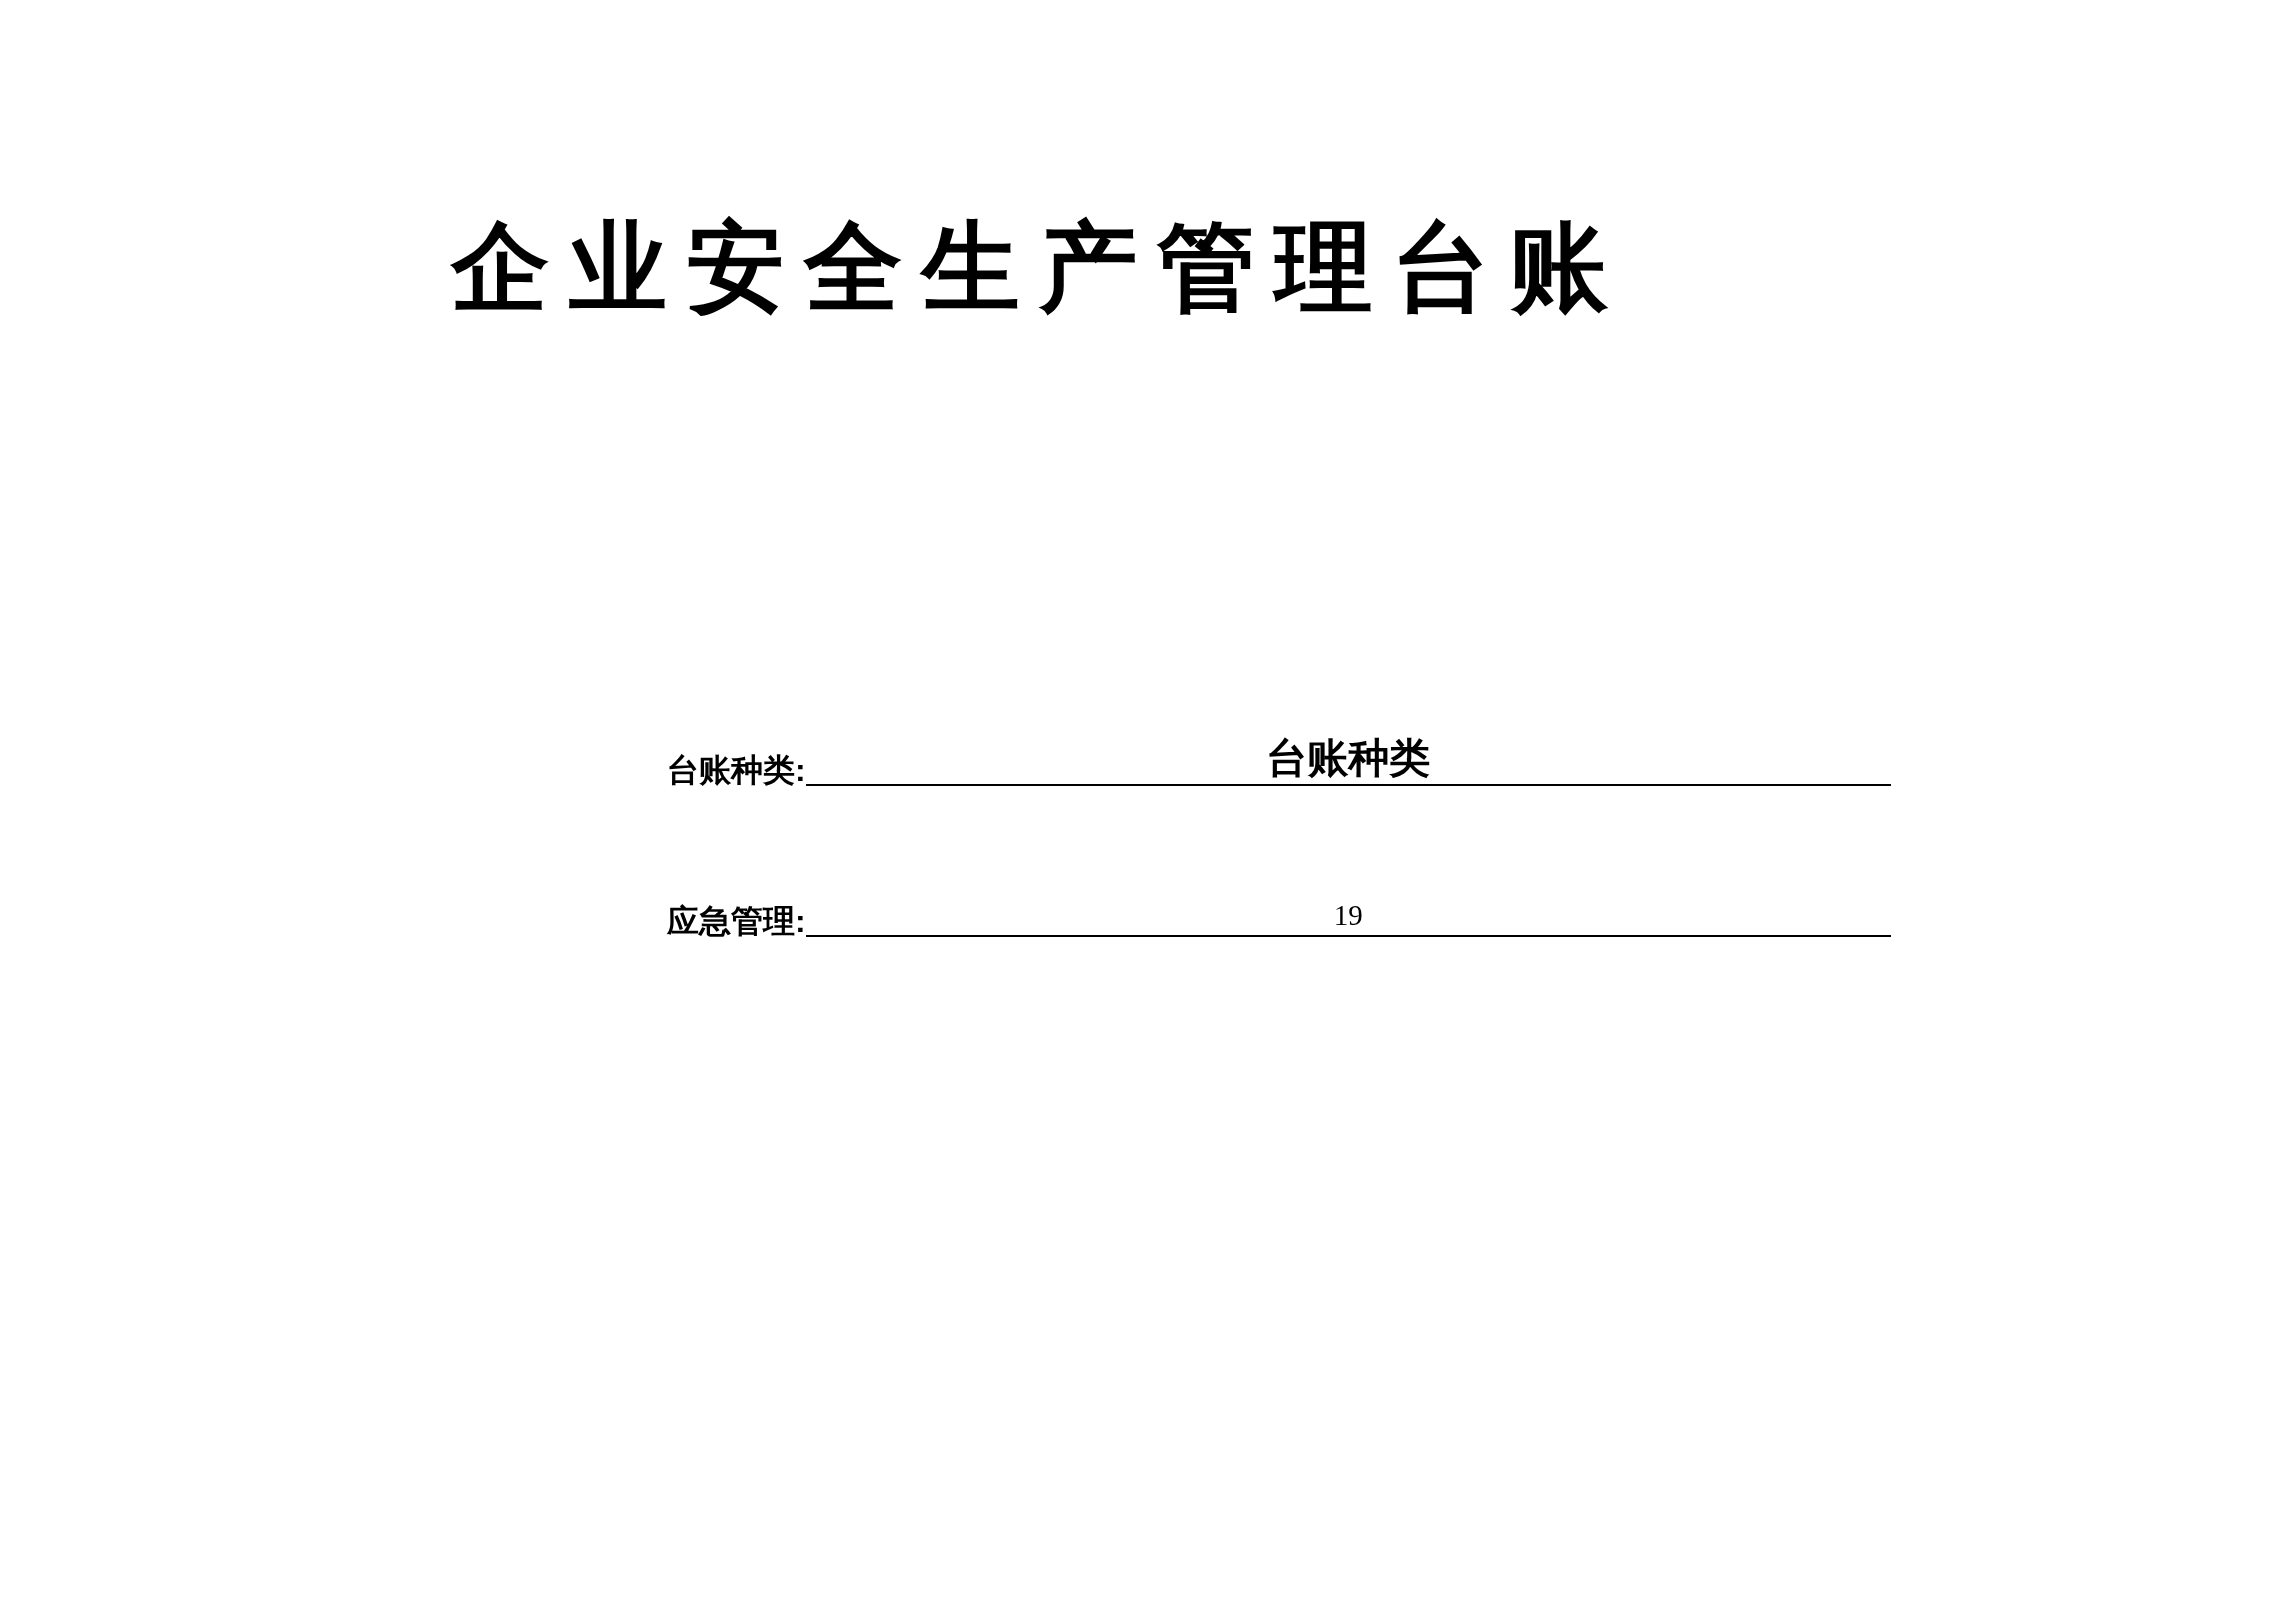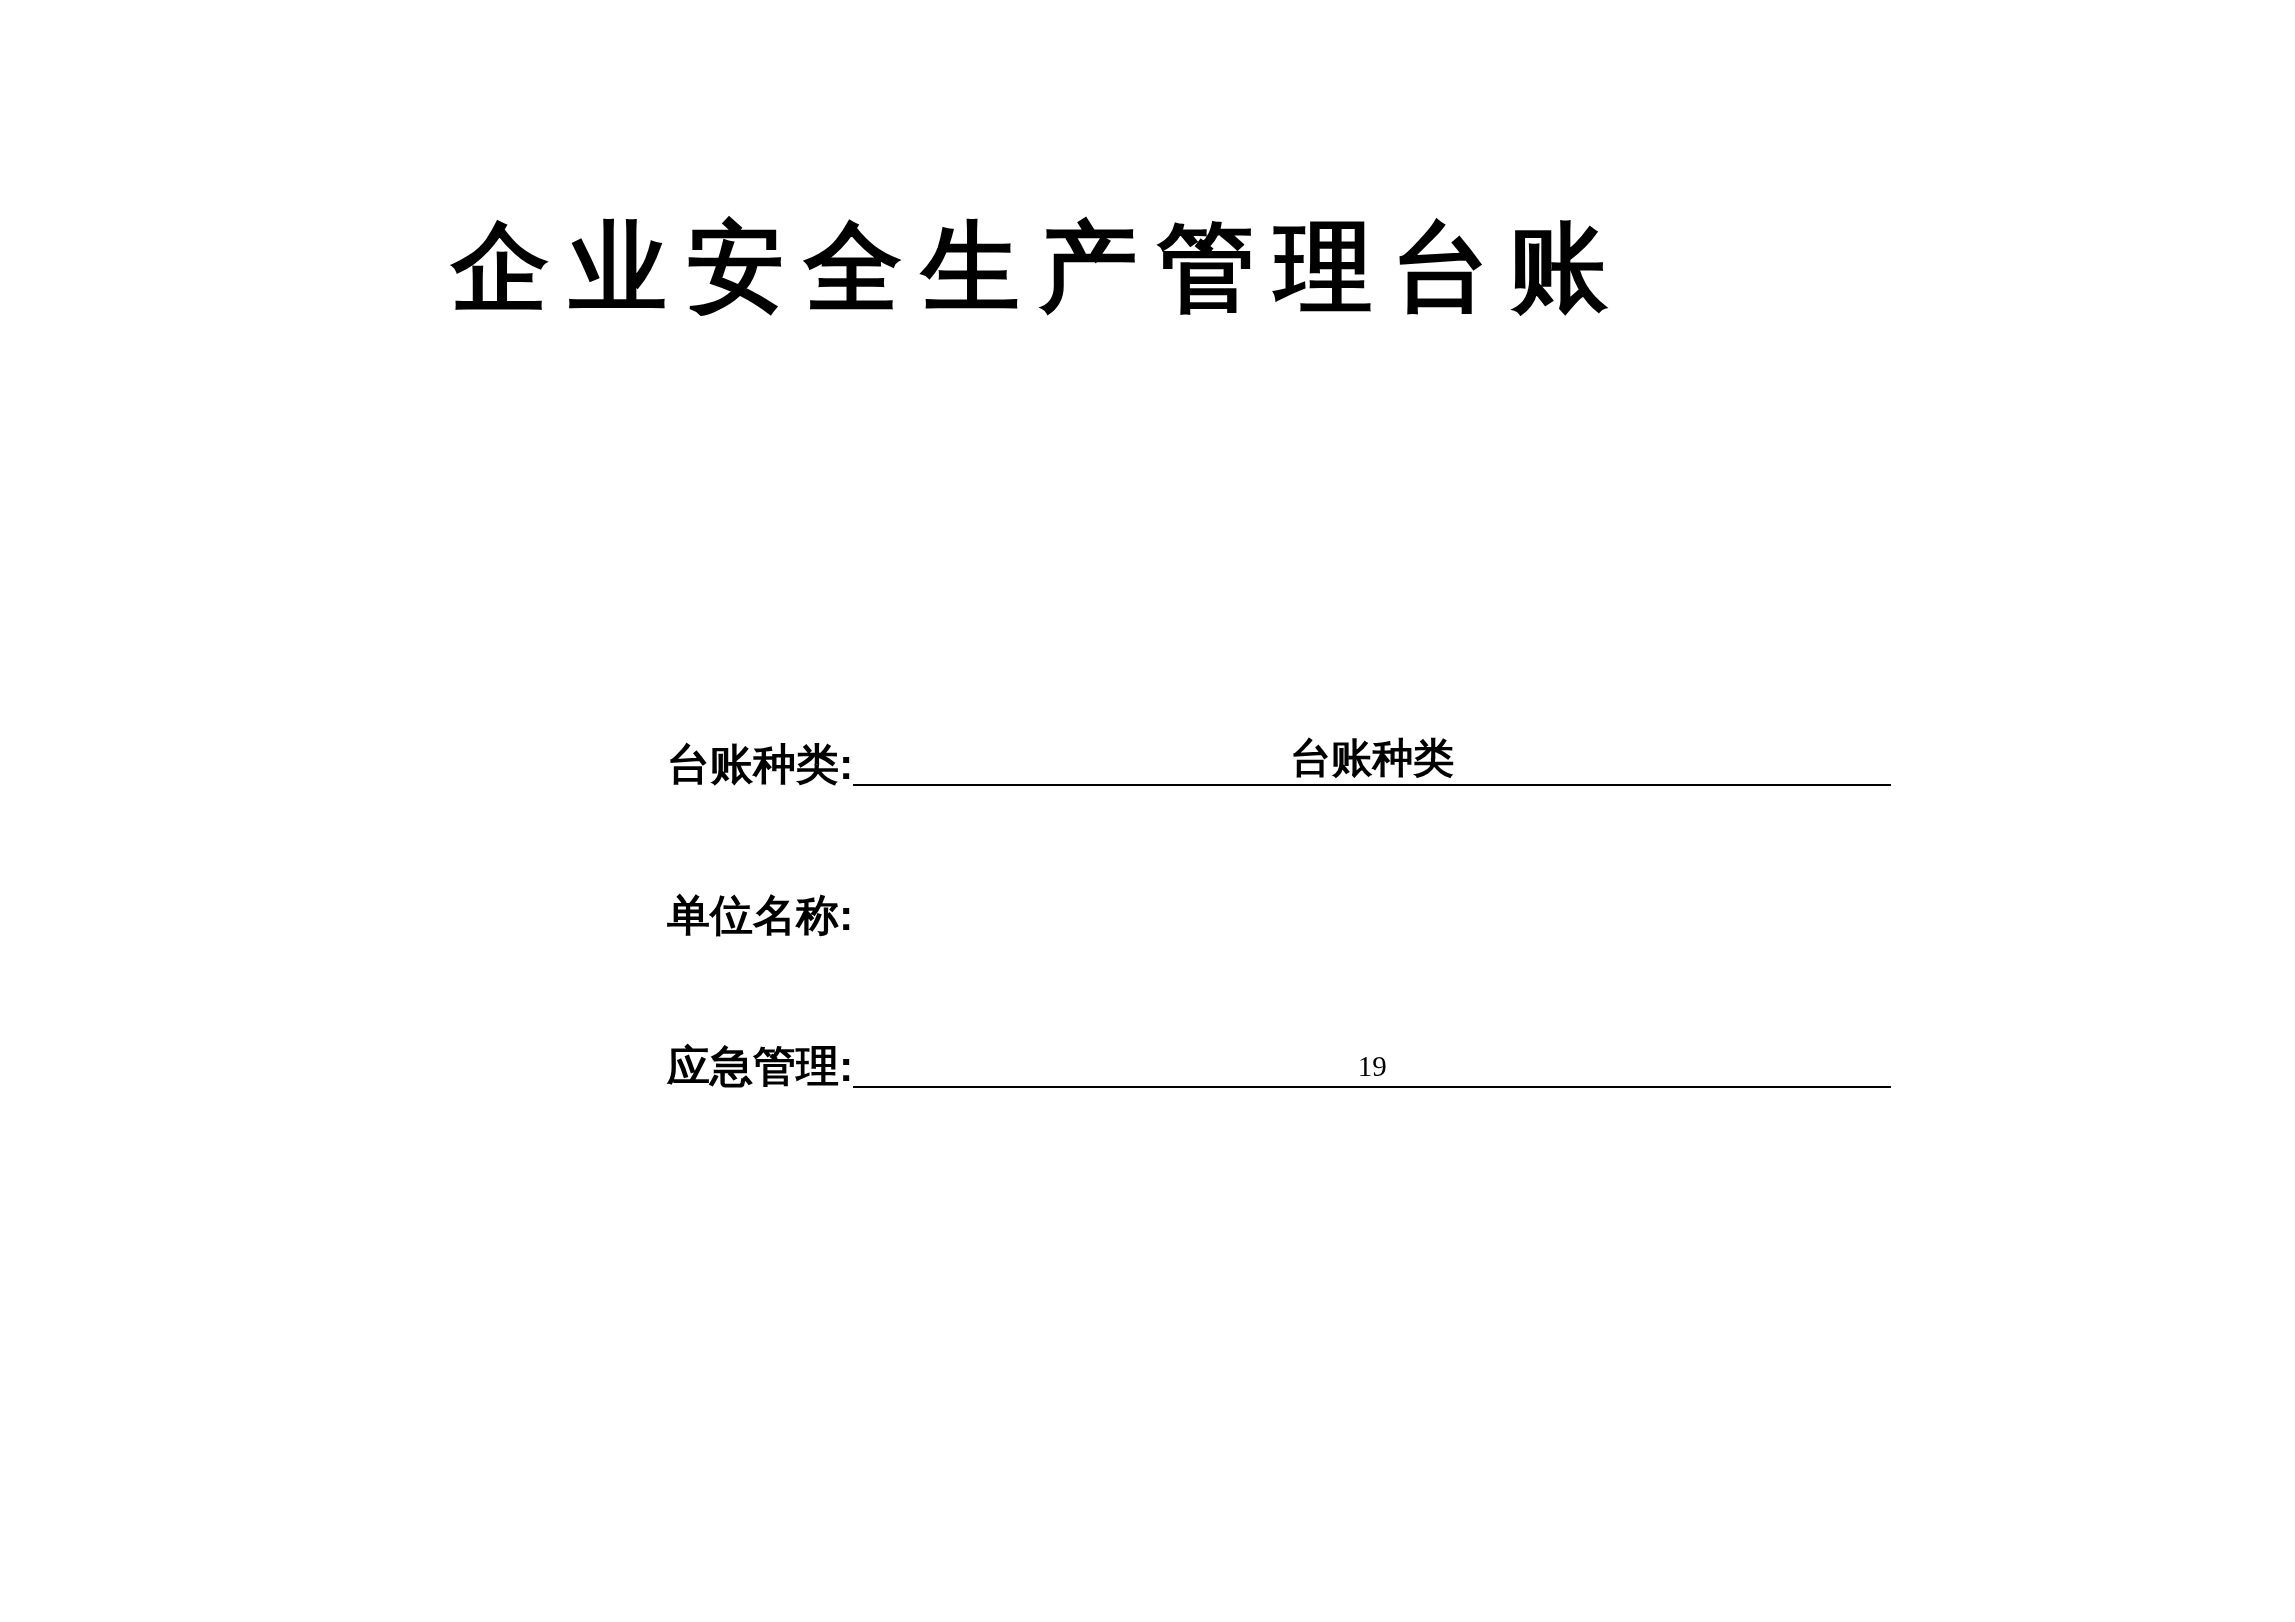--- a/index.html
+++ b/index.html
@@ -44,21 +44,21 @@
   }
 
   .field-row {
     display: flex;
     align-items: flex-end;
     margin-bottom: 72px;
     height: 79px;
   }
 
   .field-label {
-    font-size: 43px;
+    font-size: 32px;
     font-weight: bold;
     line-height: 1;
     white-space: nowrap;
     flex: 0 0 auto;
     text-align: center;
   }
 
   .field-value-wrap {
     flex: 1 1 auto;
     position: relative;
@@ -96,26 +96,20 @@
 
   <div class="fields">
 
     <div class="field-row">
       <span class="field-label">台账种类:</span>
       <span class="field-value-wrap underlined">
         <span class="field-value">台账种类</span>
       </span>
     </div>
 
-    <div class="field-row">
-      <span class="field-label">单位名称:</span>
-      <span class="field-value-wrap">
-        
-      </span>
-    </div>
 
     <div class="field-row">
       <span class="field-label">应急管理:</span>
       <span class="field-value-wrap underlined">
         <span class="field-value numeric">19</span>
       </span>
     </div>
 
   </div>
 </div>

